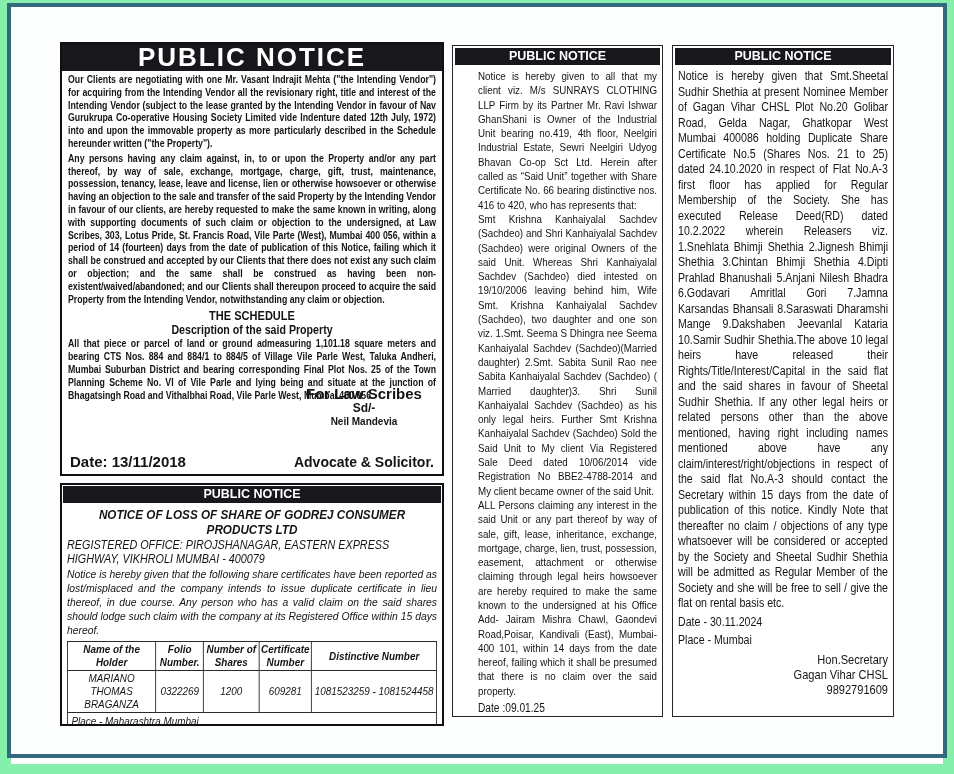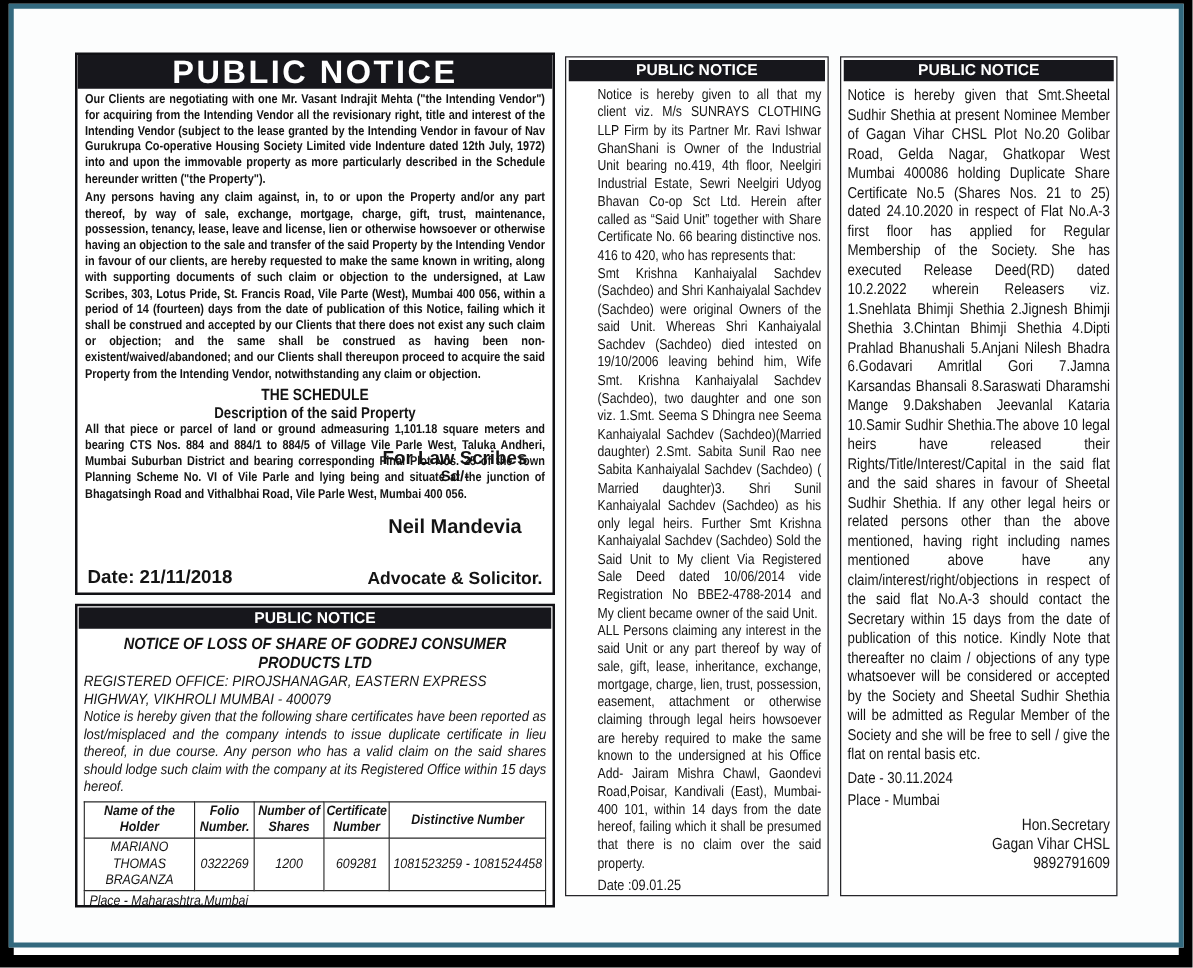--- a/index.html
+++ b/index.html
@@ -1,18 +1,18 @@
 <!DOCTYPE html>
 <html><head>
 <meta charset="utf-8">
 <style>
   html,body{margin:0;padding:0;}
   .page{
     position:relative;width:954px;height:774px;overflow:hidden;
-    background:#000000;
+    background:#86efac;
     font-family:"Liberation Sans", sans-serif;color:#141414;
   }
   .paper{position:absolute;left:11px;top:11px;right:11px;bottom:10px;background:#ffffff;}
   .frame{position:absolute;left:7px;top:3px;right:7px;bottom:16px;border:4px solid #33697e;background:#fcfdfd;}
   .notice{position:absolute;background:#ffffff;box-sizing:border-box;overflow:hidden;}
   .notice-a{left:60px;top:42px;width:384px;height:434px;border:2px solid #101014;}
   .notice-b{left:60px;top:483px;width:384px;height:243px;border:2px solid #101014;}
   .notice-c{left:452px;top:45px;width:211px;height:672px;border:1px solid #26262a;}
   .notice-d{left:672px;top:45px;width:222px;height:672px;border:1px solid #26262a;}
   .bar-large{background:#17171c;color:#fff;text-align:center;font-weight:bold;
@@ -23,21 +23,21 @@
   .condense85{width:117.65%;transform:scaleX(0.85);transform-origin:0 0;}
   .condense90{width:111.12%;transform:scaleX(0.9);transform-origin:0 0;}
   .na-body p{margin:0 0 2px 0;font-weight:bold;font-size:10.3px;line-height:12.8px;text-align:justify;}
   .na-center1{font-weight:bold;font-size:13px;text-align:center;margin:2px 0 0 0;}
   .na-center2{font-weight:bold;font-size:12.5px;text-align:center;margin:0 0 1px 0;}
   .na-bottom{position:absolute;left:8px;right:8px;bottom:4px;display:flex;justify-content:space-between;align-items:flex-end;}
   .na-date{font-weight:bold;font-size:15px;}
   .na-sig{text-align:center;font-weight:bold;}
   .na-sig .s1{font-size:15px;line-height:16px;}
   .na-sig .s2{font-size:12px;line-height:13px;}
-  .na-sig .s3{font-size:16px;line-height:14px;margin-top:27px;}
+  .na-sig .s3{font-size:10px;line-height:14px;}
   .na-sig .s4{font-size:14px;line-height:15px;margin-top:26px;}
   .nb-title{font-weight:bold;font-size:13px;text-align:center;margin:1px 0;}
   .nb-reg{font-size:12px;line-height:14px;margin:0 0 1px 0;}
   .nb-body{font-size:11.5px;line-height:14px;text-align:justify;margin:0 0 4px 0;}
   .nb-table{width:100%;border-collapse:collapse;font-size:11px;}
   .nb-table th,.nb-table td{border:1px solid #2a2a2a;padding:1px 2px;text-align:center;}
   .nb-table th{font-weight:bold;line-height:13px;}
   .nb-table td{line-height:13px;}
   .nb-foot{text-align:left !important;font-size:11px;line-height:15px;padding:2px 4px !important;}
   .body-sm p{margin:0;font-size:11.5px;line-height:14.3px;text-align:justify;}
@@ -58,21 +58,21 @@
     <div class="pad">
       <div class="condense85 na-body">
         <p>Our Clients are negotiating with one Mr. Vasant Indrajit Mehta ("the Intending Vendor") for acquiring from the Intending Vendor all the revisionary right, title and interest of the Intending Vendor (subject to the lease granted by the Intending Vendor in favour of Nav Gurukrupa Co-operative Housing Society Limited vide Indenture dated 12th July, 1972) into and upon the immovable property as more particularly described in the Schedule hereunder written ("the Property").</p>
         <p>Any persons having any claim against, in, to or upon the Property and/or any part thereof, by way of sale, exchange, mortgage, charge, gift, trust, maintenance, possession, tenancy, lease, leave and license, lien or otherwise howsoever or otherwise having an objection to the sale and transfer of the said Property by the Intending Vendor in favour of our clients, are hereby requested to make the same known in writing, along with supporting documents of such claim or objection to the undersigned, at Law Scribes, 303, Lotus Pride, St. Francis Road, Vile Parte (West), Mumbai 400 056, within a period of 14 (fourteen) days from the date of publication of this Notice, failing which it shall be construed and accepted by our Clients that there does not exist any such claim or objection; and the same shall be construed as having been non-existent/waived/abandoned; and our Clients shall thereupon proceed to acquire the said Property from the Intending Vendor, notwithstanding any claim or objection.</p>
         <div class="na-center1">THE SCHEDULE</div>
         <div class="na-center2">Description of the said Property</div>
         <p>All that piece or parcel of land or ground admeasuring 1,101.18 square meters and bearing CTS Nos. 884 and 884/1 to 884/5 of Village Vile Parle West, Taluka Andheri, Mumbai Suburban District and bearing corresponding Final Plot Nos. 25 of the Town Planning Scheme No. VI of Vile Parle and lying being and situate at the junction of Bhagatsingh Road and Vithalbhai Road, Vile Parle West, Mumbai 400 056.</p>
       </div>
     </div>
     <div class="na-bottom">
-      <div class="na-date">Date: 21/11/2018</div>
+      <div class="na-date">Date: 13/11/2018</div>
       <div class="na-sig">
         <div class="s1">For Law Scribes</div>
         <div class="s2">Sd/-</div>
         <div class="s3">Neil Mandevia</div>
         <div class="s4">Advocate &amp; Solicitor.</div>
       </div>
     </div>
   </div>
 
   <div class="notice notice-b">

